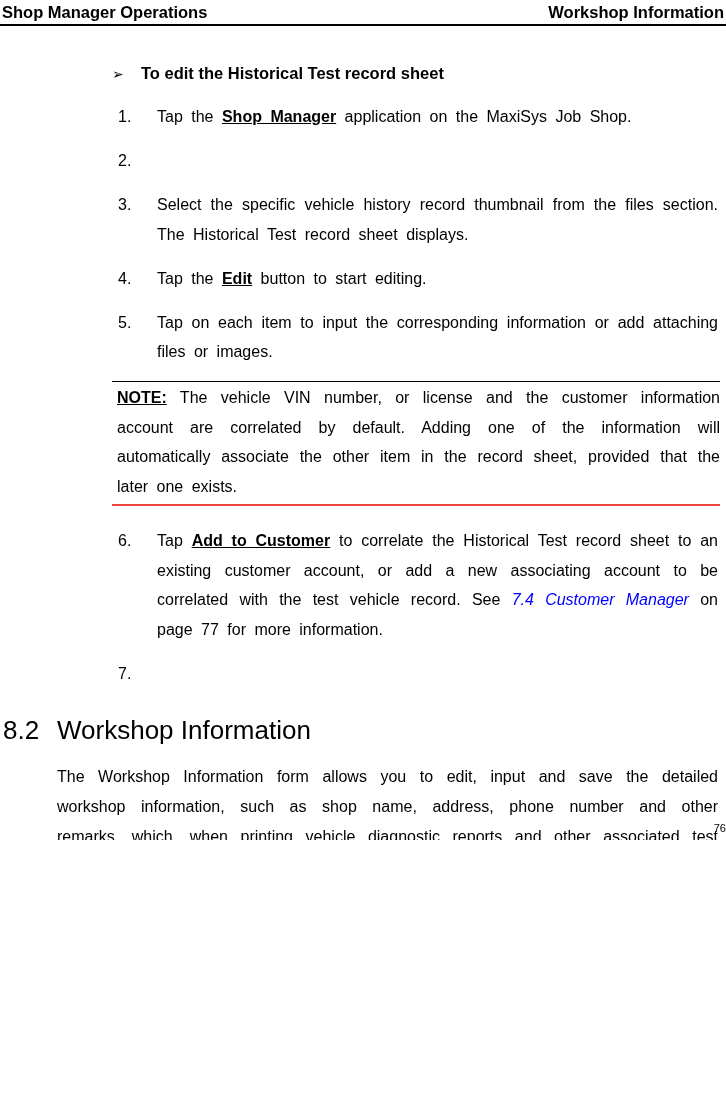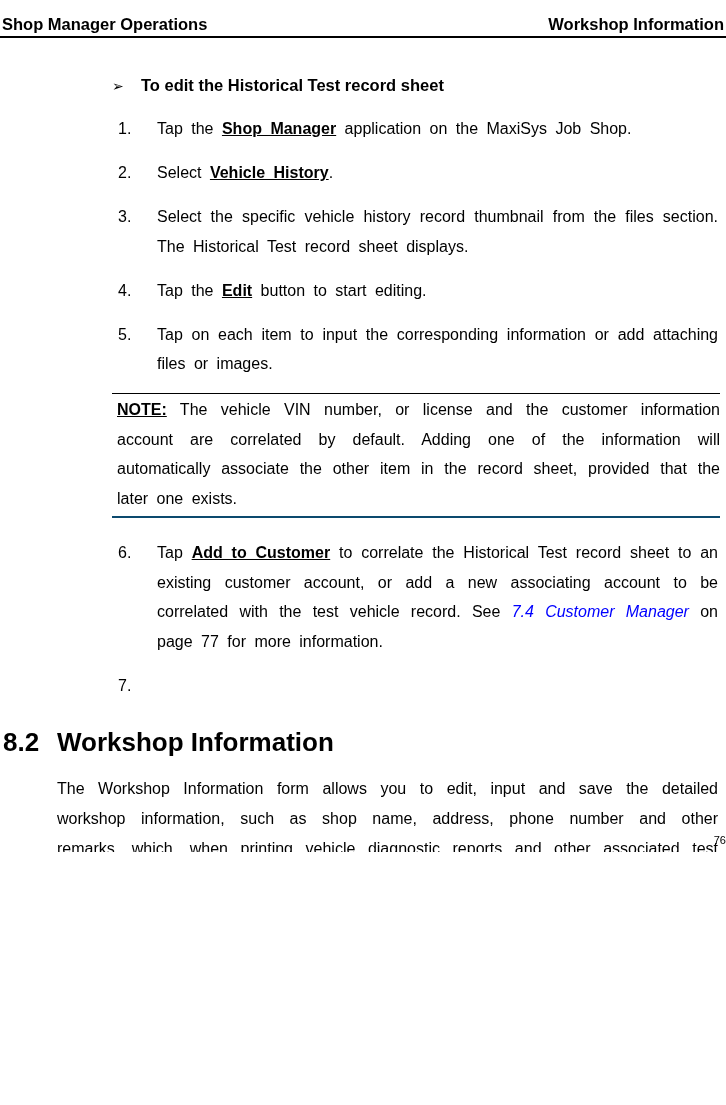--- a/index.html
+++ b/index.html
@@ -1,21 +1,21 @@
 <!DOCTYPE html>
 <html style="--link: #0000ff;"><head>
 <meta charset="utf-8">
 <style>
   * { margin: 0; padding: 0; box-sizing: border-box; }
   html, body { background: #ffffff; }
   .page {
     position: relative;
     width: 726px;
     height: 840px;
-    margin: 12px auto;
+    margin: 0 auto;
     background: #ffffff;
     color: #000000;
     font-family: "Liberation Sans", "DejaVu Sans", sans-serif;
     font-size: 16px;
     overflow: hidden;
   }
   
   .hdr {
     display: flex;
     justify-content: space-between;
@@ -52,38 +52,38 @@
   .step-text {
     flex: 1;
     margin-right: 8px;
     text-align: justify;
     word-spacing: 4px;
   }
   
   .note {
     margin: 0 6px 20px 112px;
     border-top: 1px solid #000;
-    border-bottom: 2px solid #0c4a6e;
+    border-bottom: 2px solid #ef4444;
     padding: 1px 0 3px 5px;
     line-height: 29.5px;
     text-align: justify;
     word-spacing: 4px;
   }
   
   .b { font-weight: bold; text-decoration: underline; }
   .i { font-style: italic; }
   .link { color: var(--link, #0000ff); font-style: italic; }
   
   h2.section-h {
     display: flex;
     margin-top: 24px;
     padding-left: 3px;
     font-size: 26px;
     line-height: 36px;
-    font-weight: bold;
+    font-weight: normal;
   }
   h2.section-h .h-num { width: 54px; flex: 0 0 54px; }
   p.body-para {
     margin: 14px 8px 0 57px;
     line-height: 30px;
     text-align: justify;
     word-spacing: 5px;
   }
   
   .footer-pagenum {
@@ -111,21 +111,20 @@
   </div>
 
   <ol class="steps">
   <li class="step">
     <span class="step-num">1.</span>
     <span class="step-text"><span>Tap the </span><span class="b">Shop Manager</span><span> application on the MaxiSys Job Shop.</span></span>
   </li>
 
   <li class="step">
     <span class="step-num">2.</span>
-    <span class="step-text"><span>Select </span><span class="b">Vehicle History</span><span>.</span></span>
   </li>
 
   <li class="step">
     <span class="step-num">3.</span>
     <span class="step-text"><span>Select the specific vehicle history record thumbnail from the files section. The Historical Test record sheet displays.</span></span>
   </li>
 
   <li class="step">
     <span class="step-num">4.</span>
     <span class="step-text"><span>Tap the </span><span class="b">Edit</span><span> button to start editing.</span></span>

